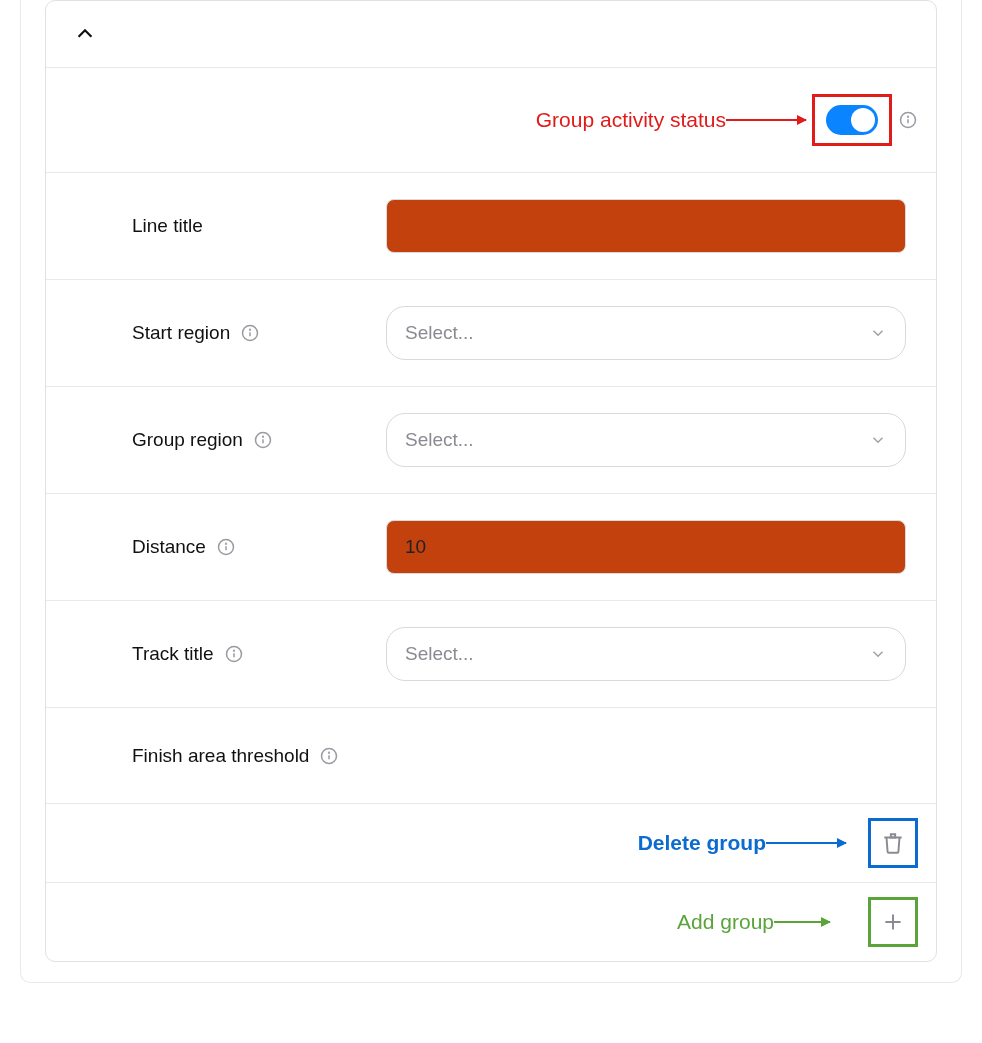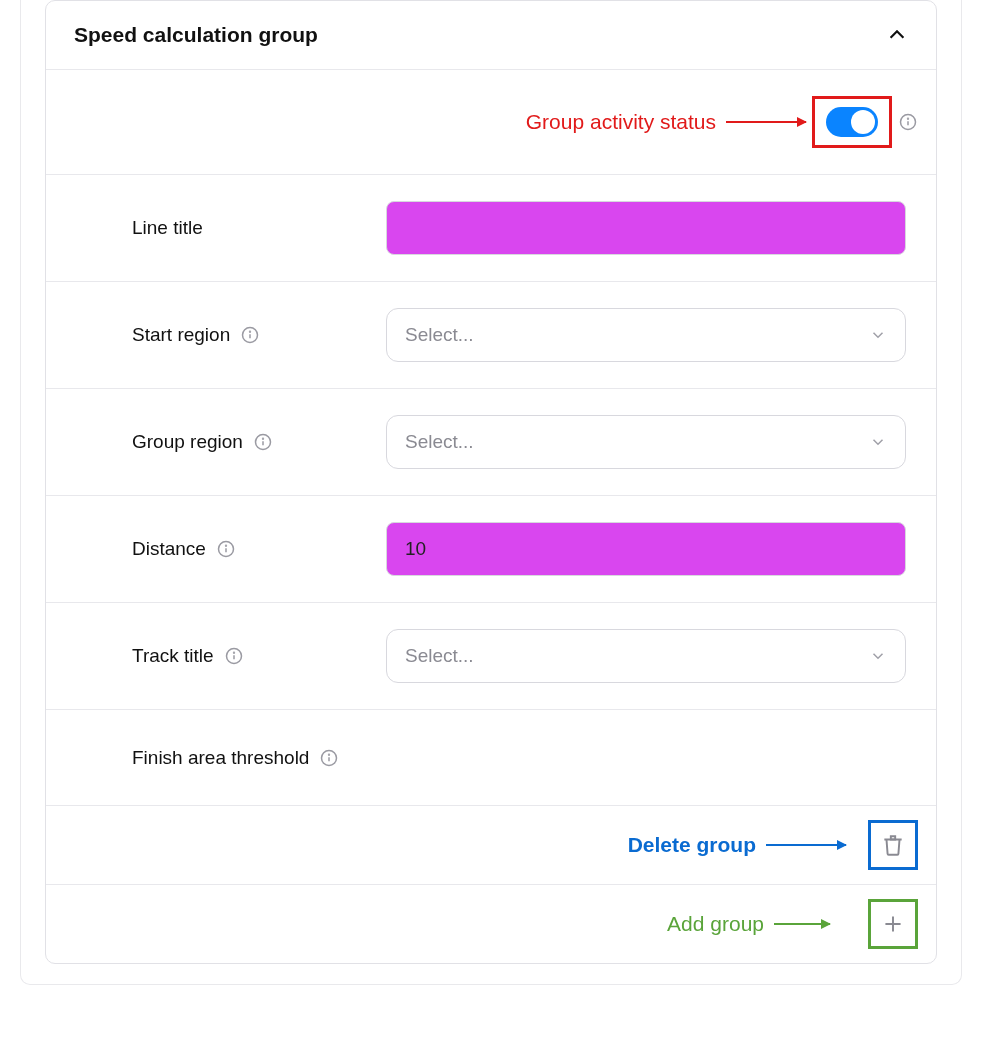--- a/index.html
+++ b/index.html
@@ -79,28 +79,28 @@
     flex: 1;
   }
   .text-input {
     width: 100%;
     height: 54px;
     border: 1px solid #d8d8de;
     border-radius: 8px;
     padding: 0 18px;
     font-size: 19px;
     color: #222;
-    background: #d946ef;
+    background: #c2410c;
     outline: none;
   }
   .select {
     width: 100%;
     height: 54px;
     border: 1px solid #d8d8de;
-    border-radius: 12px;
+    border-radius: 19px;
     padding: 0 18px;
     font-size: 19px;
     color: #8a8a92;
     background: #fff;
     display: flex;
     align-items: center;
     justify-content: space-between;
     cursor: pointer;
   }
   .select .chev-down {
@@ -152,21 +152,20 @@
   .box-green { border: 3px solid #5aa43a; }
   .action-icon { width: 26px; height: 26px; color: #8a8a92; }
 
   
   .anno {
     position: absolute;
     font-size: 21px;
     white-space: nowrap;
     display: flex;
     align-items: center;
-    gap: 10px;
   }
   .anno-red { color: #e11a1a; }
   .anno-blue { color: #0a6bd1; font-weight: bold; }
   .anno-green { color: #5aa43a; }
   .arrow {
     width: 80px; height: 2px;
     position: relative;
   }
   .arrow.red { background: #e11a1a; }
   .arrow.blue { background: #0a6bd1; }
@@ -183,21 +182,20 @@
   .arrow.blue::after { color: #0a6bd1; }
   .arrow.green::after { color: #5aa43a; }
 </style>
 </head>
 <body>
 
 <div class="outer">
   <div class="panel">
 
     <div class="panel-header">
-      <span class="panel-title">Speed calculation group</span>
       <svg class="chev" viewBox="0 0 24 24" fill="none" stroke="currentColor" stroke-width="2.4">
         <polyline points="5 15 12 8 19 15"></polyline>
       </svg>
     </div>
 
     <div class="row row-toggle">
       <div class="anno anno-red" style="right: 130px;">
         <span>Group activity status</span>
         <span class="arrow red"></span>
       </div>

